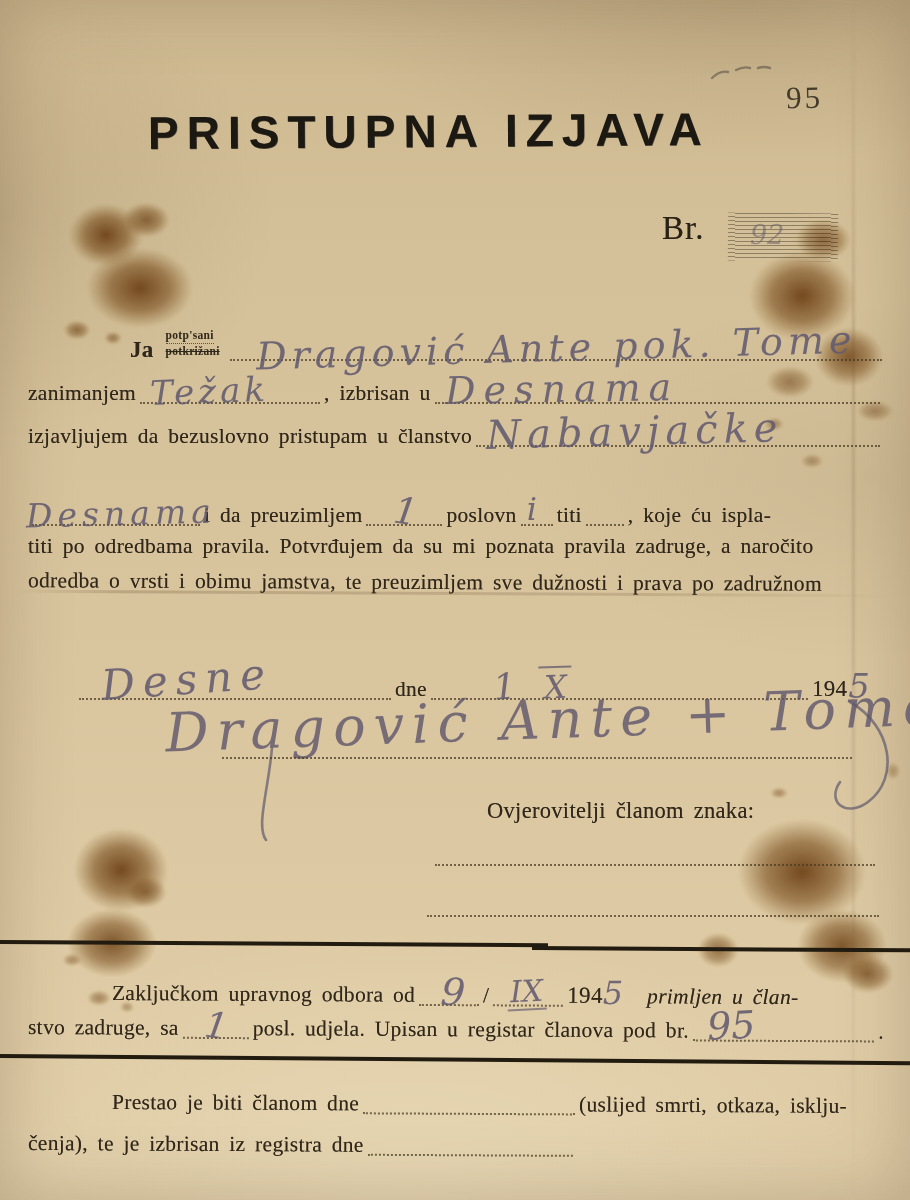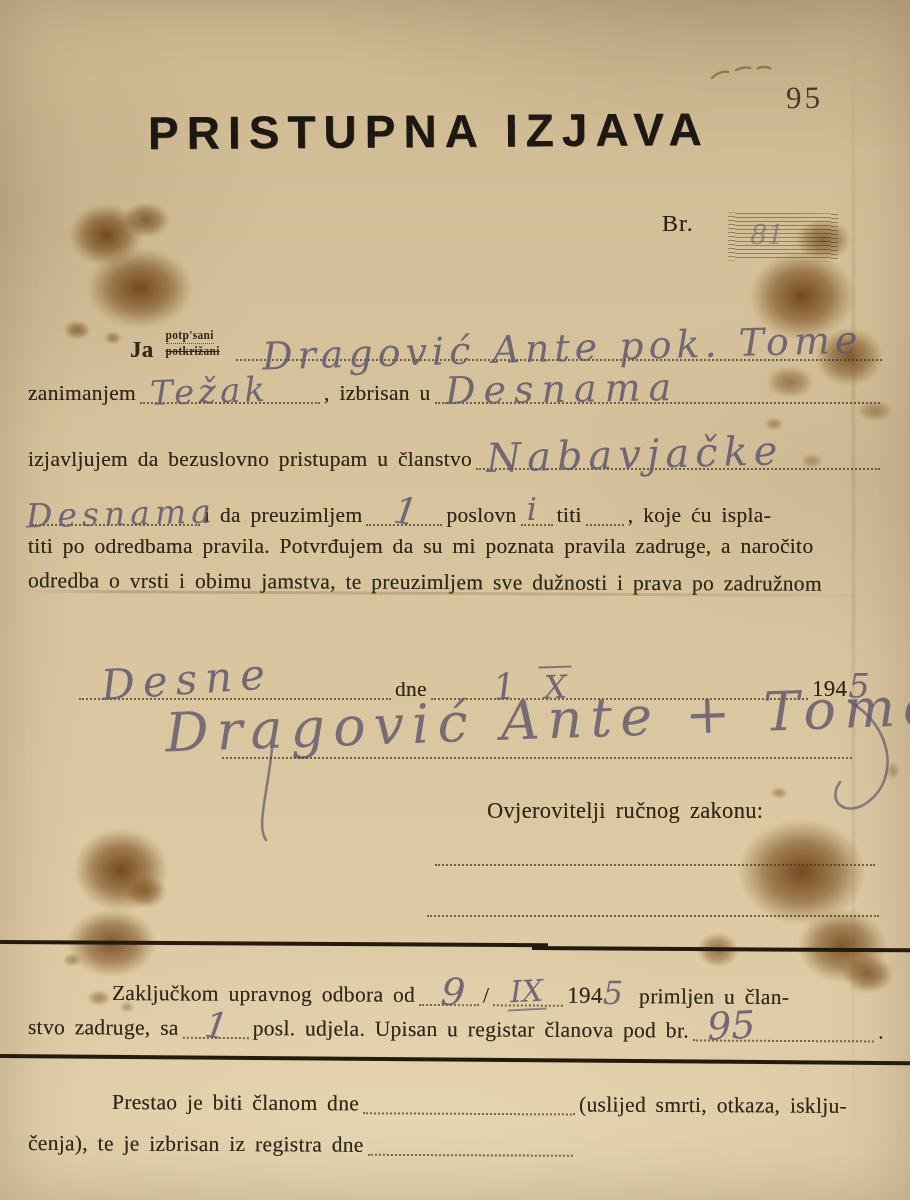--- a/index.html
+++ b/index.html
@@ -23,28 +23,28 @@
           border-bottom:2px dotted rgba(72,57,33,0.72); }
   .grow { flex:1; }
   .hw { font-family:"DejaVu Serif", serif; font-style:italic;
         color:rgba(98,90,112,0.88); white-space:nowrap; }
   .fill > .hw { position:absolute; bottom:-9px; left:10px; }
   .title { position:absolute; left:148px; top:104px; font-family:"Liberation Sans", sans-serif;
            font-weight:bold; font-size:46px; letter-spacing:8px; color:#1c1812;
            transform:rotate(-0.4deg); text-shadow:0.5px 0.5px 0 rgba(28,24,18,0.6); }
   .corner-num { position:absolute; left:786px; top:80px; font-size:31px; letter-spacing:3px;
                 color:#453b2b; transform:rotate(-1deg); }
-  .br-label { position:absolute; left:662px; top:210px; font-size:24px; color:#2b2216;
+  .br-label { position:absolute; left:662px; top:210px; font-size:33px; color:#2b2216;
               letter-spacing:1px; text-shadow:0 0 0.6px rgba(43,34,22,0.6); }
   .stamp { position:absolute; left:728px; top:213px; width:110px; height:48px;
            transform:rotate(0.6deg); opacity:0.85;
            background:repeating-linear-gradient(180deg, rgba(48,40,30,0.50) 0 1px,
                       rgba(214,194,154,0.10) 1px 4px); }
   .stamp .hw { position:absolute; left:22px; top:6px; font-size:27px; color:rgba(84,76,96,0.55); }
-  .stack { display:inline-block; margin:0 12px 4px 12px; font-size:11.5px; font-weight:bold;
+  .stack { display:inline-block; margin:0 6px 4px 12px; font-size:11.5px; font-weight:bold;
            line-height:1.3; color:#30271a; letter-spacing:0.3px; }
   .stack .top { border-bottom:1px dotted rgba(72,57,33,0.8); display:inline-block; }
   .stack .bot { text-decoration:line-through; display:inline-block; }
   .stain { position:absolute; filter:blur(1.3px);
            border-radius:48% 52% 57% 43% / 52% 46% 54% 48%;
            background:radial-gradient(closest-side, rgba(107,63,20,0.92) 0%,
                       rgba(124,81,33,0.62) 45%, rgba(141,101,50,0.28) 66%, transparent 80%); }
   .rule { position:absolute; height:4px; background:#221b10; }
   .dotline { position:absolute; border-bottom:2px dotted rgba(72,57,33,0.72); height:2px; }
   .crease-h { position:absolute; left:15px; top:592px; width:880px; height:3px;
@@ -95,21 +95,21 @@
   <div class="stain" style="left:884px;top:760px;width:18px;height:22px;opacity:.4;"></div>
 
   <svg class="ink" style="left:706px;top:62px;" width="90" height="26">
     <path d="M6 16 q8 -8 16 -6 M30 8 q8 -4 14 -2 M52 6 q6 -2 12 0" fill="none" stroke="rgba(86,76,66,0.55)" stroke-width="2.4" stroke-linecap="round"></path>
   </svg>
 
   <div class="corner-num">95</div>
   <div class="title">PRISTUPNA IZJAVA</div>
   <div class="br-label">Br.</div>
   <div class="stamp">
-    <span class="hw">81</span>
+    <span class="hw">92</span>
   </div>
 
   <div class="row" style="left:130px;top:328px;width:756px;">
     <span class="lbl" style="font-weight:bold;font-size:23px;">Ja</span>
     <span class="stack">
       <span class="top">potp'sani</span><br>
       <span class="bot">potkrižani</span>
     </span>
     <span class="fill grow">
       <span class="hw" style="font-size:38px;letter-spacing:5px;left:26px;bottom:-11px;transform:rotate(-1.6deg);">Dragović Ante pok. Tome</span>
@@ -120,21 +120,21 @@
     <span class="lbl">zanimanjem</span>
     <span class="fill" style="width:180px;">
       <span class="hw" style="font-size:34px;letter-spacing:4px;transform:rotate(-2deg);">Težak</span>
     </span>
     <span class="lbl">, izbrisan u</span>
     <span class="fill grow">
       <span class="hw" style="font-size:38px;letter-spacing:8px;transform:rotate(-1deg);">Desnama</span>
     </span>
   </div>
 
-  <div class="row" style="left:28px;top:440px;width:856px;justify-content:space-between;">
+  <div class="row" style="left:28px;top:417px;width:856px;justify-content:space-between;">
     <span class="lbl">izjavljujem da bezuslovno pristupam u članstvo</span>
     <span class="fill grow">
       <span class="hw" style="font-size:40px;letter-spacing:6px;transform:rotate(-1.5deg);">Nabavjačke</span>
     </span>
   </div>
 
 
   <div class="row" style="left:28px;top:496px;width:856px;">
     <span class="fill" style="width:168px;">
       <span class="hw" style="font-size:33px;letter-spacing:5px;left:-6px;transform:rotate(-1.5deg);">Desnama</span>
@@ -168,39 +168,39 @@
     <span class="hw" style="font-size:34px;position:relative;bottom:-4px;margin-left:1px;">5</span>
   </div>
 
   <div class="hw" style="position:absolute;left:165px;top:688px;font-size:54px;letter-spacing:8px;transform:rotate(-2deg);color:rgba(96,88,108,0.82);">Dragović Ante + Tome</div>
   <svg class="ink" style="left:0;top:0;" width="910" height="900">
     <path d="M272 748 C 268 792, 256 826, 266 840" fill="none" stroke="rgba(96,88,108,0.7)" stroke-width="2.6" stroke-linecap="round"></path>
     <path d="M850 702 C 892 726, 900 778, 868 802 C 846 818, 826 802, 840 782" fill="none" stroke="rgba(96,88,108,0.7)" stroke-width="2.6" stroke-linecap="round"></path>
   </svg>
   <div class="dotline" style="left:222px;top:755px;width:630px;"></div>
 
-  <div class="printed" style="left:487px;top:798px;font-size:22.5px;">Ovjerovitelji ručnog zakonu:</div>
+  <div class="printed" style="left:487px;top:798px;font-size:22.5px;">Ovjerovitelji članom znaka:</div>
   <div class="dotline" style="left:435px;top:862px;width:440px;"></div>
   <div class="dotline" style="left:427px;top:913px;width:452px;"></div>
 
   <div class="rule" style="left:0;top:940px;width:548px;transform:rotate(0.35deg);transform-origin:left center;"></div>
   <div class="rule" style="left:532px;top:946px;width:378px;transform:rotate(0.35deg);transform-origin:left center;height:3.5px;"></div>
 
   <div class="row" style="left:112px;top:968px;width:780px;transform:rotate(0.35deg);transform-origin:left center;">
     <span class="lbl">Zaključkom upravnog odbora od</span>
     <span class="fill" style="width:60px;">
       <span class="hw" style="font-size:38px;left:22px;bottom:-10px;transform:rotate(4deg);">9</span>
     </span>
     <span class="lbl">/</span>
     <span class="fill" style="width:70px;">
       <span class="hw unl" style="font-size:30px;left:14px;bottom:-6px;transform:rotate(-3deg);">IX</span>
     </span>
     <span class="lbl" style="font-size:23px;">194</span>
     <span class="hw" style="font-size:32px;position:relative;bottom:-3px;">5</span>
-    <span class="lbl" style="margin-left:16px;">primljen u član-</span>
+    <span class="lbl" style="margin-left:24px;font-style:italic;">primljen u član-</span>
   </div>
   <div class="row" style="left:28px;top:1008px;width:856px;transform:rotate(0.3deg);transform-origin:left center;">
     <span class="lbl">stvo zadruge, sa</span>
     <span class="fill" style="width:66px;">
       <span class="hw" style="font-size:36px;left:22px;transform:rotate(8deg);">1</span>
     </span>
     <span class="lbl">posl. udjela. Upisan u registar članova pod br.</span>
     <span class="fill grow">
       <span class="hw" style="font-size:38px;left:14px;bottom:-8px;transform:rotate(-3deg);">95</span>
     </span>

